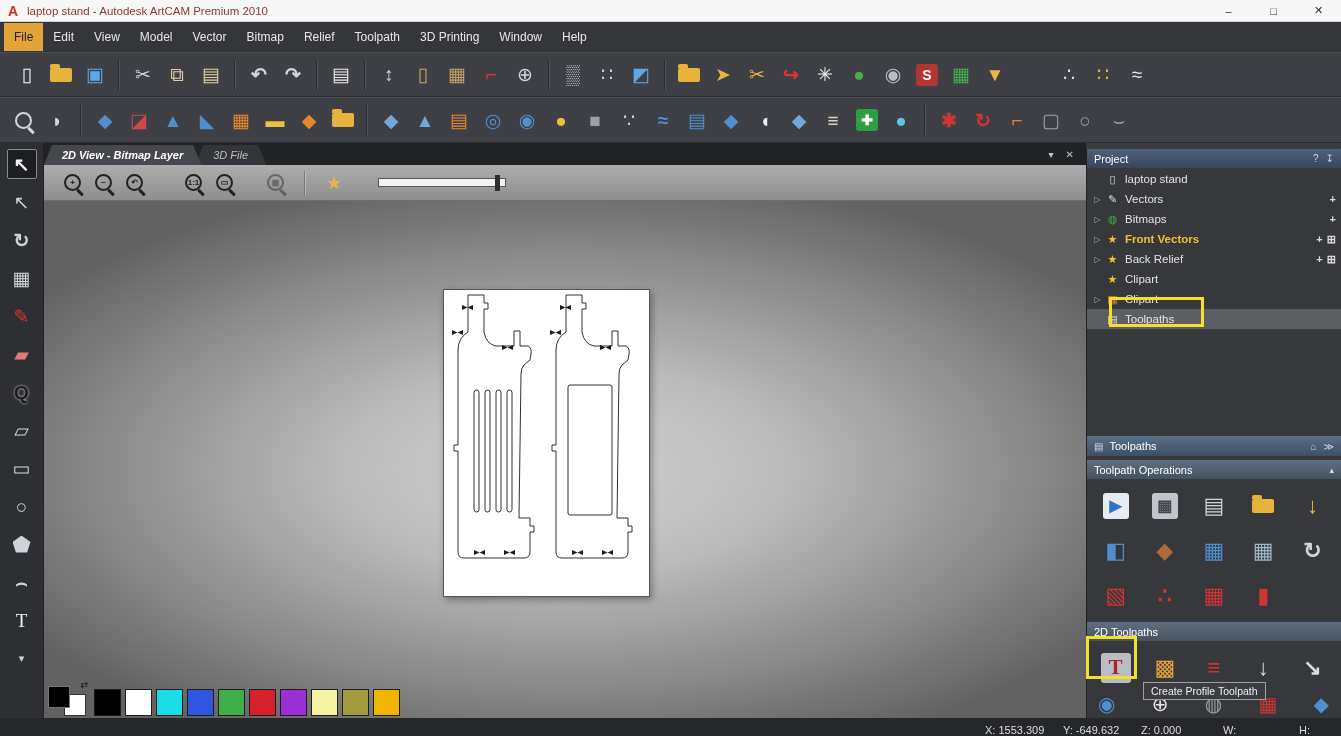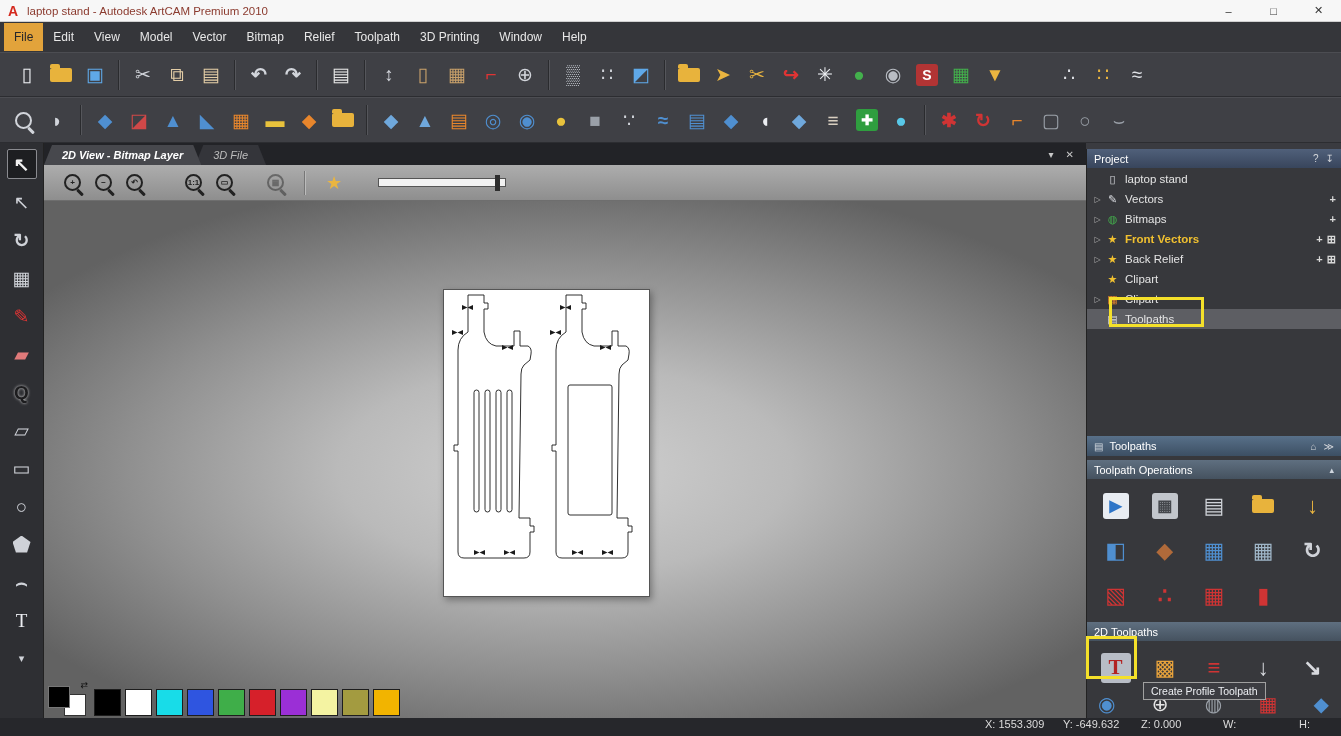--- a/index.html
+++ b/index.html
@@ -65,21 +65,21 @@
   
   .palette{position:absolute;left:4px;bottom:2px;display:flex;align-items:flex-end;gap:6px}
   .swatch-dual{width:40px;height:34px;position:relative;flex:none}
   .sd-back{position:absolute;right:2px;bottom:0;width:22px;height:22px;background:#fff;border:1px solid #333}
   .sd-front{position:absolute;left:0;top:4px;width:22px;height:22px;background:#000;border:1px solid #777}
   .sd-swap{position:absolute;right:0;top:-2px;font-size:9px;color:#111}
   .swatches{display:flex;gap:4px}
   .swatch{width:27px;height:27px;border:1px solid #1d1d1d;flex:none}
 
   
-  .statusbar{position:absolute;left:0;top:718px;width:100%;height:18px;background:#26272b;display:flex;align-items:flex-start;color:#dcdcdc;font-size:11px;padding-left:985px}
+  .statusbar{position:absolute;left:0;top:718px;width:100%;height:18px;background:#26272b;display:flex;align-items:flex-end;color:#dcdcdc;font-size:11px;padding-left:985px}
   .status-field{margin-right:16px;white-space:nowrap}
   .status-field:nth-child(1){min-width:62px}
   .status-field:nth-child(2){min-width:62px}
   .status-field:nth-child(3){min-width:46px;margin-right:36px}
   .status-field:nth-child(4){min-width:40px;margin-right:36px}
 
   
   .right-panel{position:absolute;left:1086px;top:149px;width:255px;height:575px;background:#37383c;border-left:1px solid #222;overflow:hidden}
   .panel-header{height:19px;background:linear-gradient(#50607a,#38455c);color:#fff;font-size:11px;display:flex;align-items:center;padding:0 7px}
   .hdr-icons{margin-left:auto;display:flex;gap:7px;font-size:10px;color:#d6d8dc;align-items:center}

